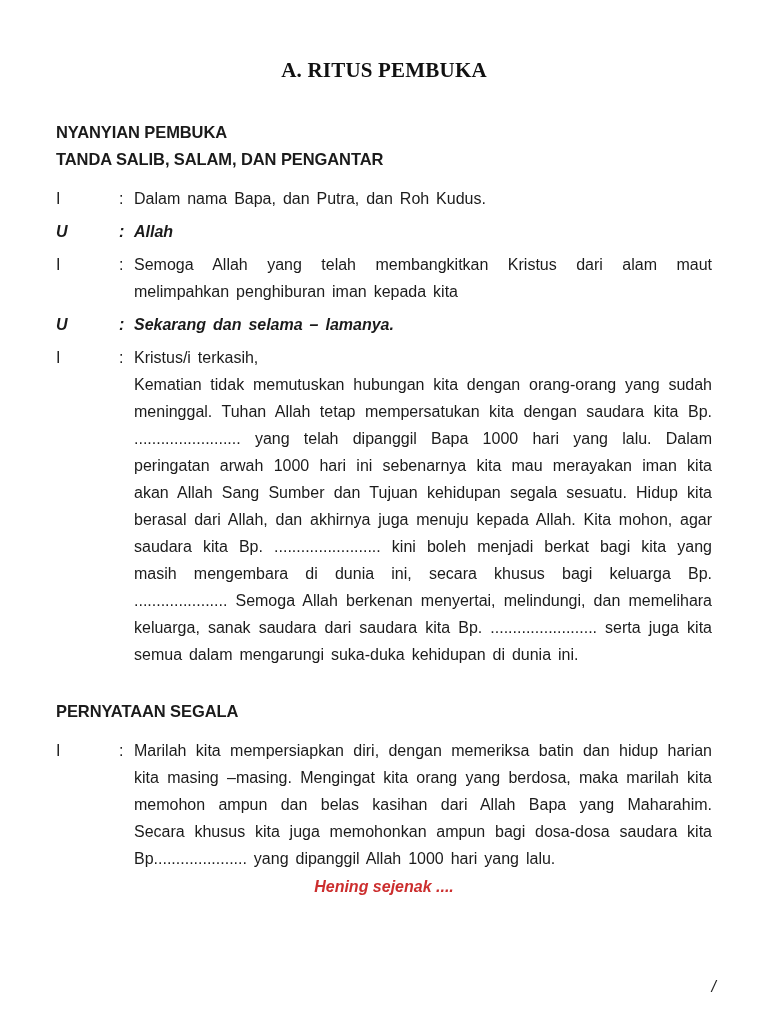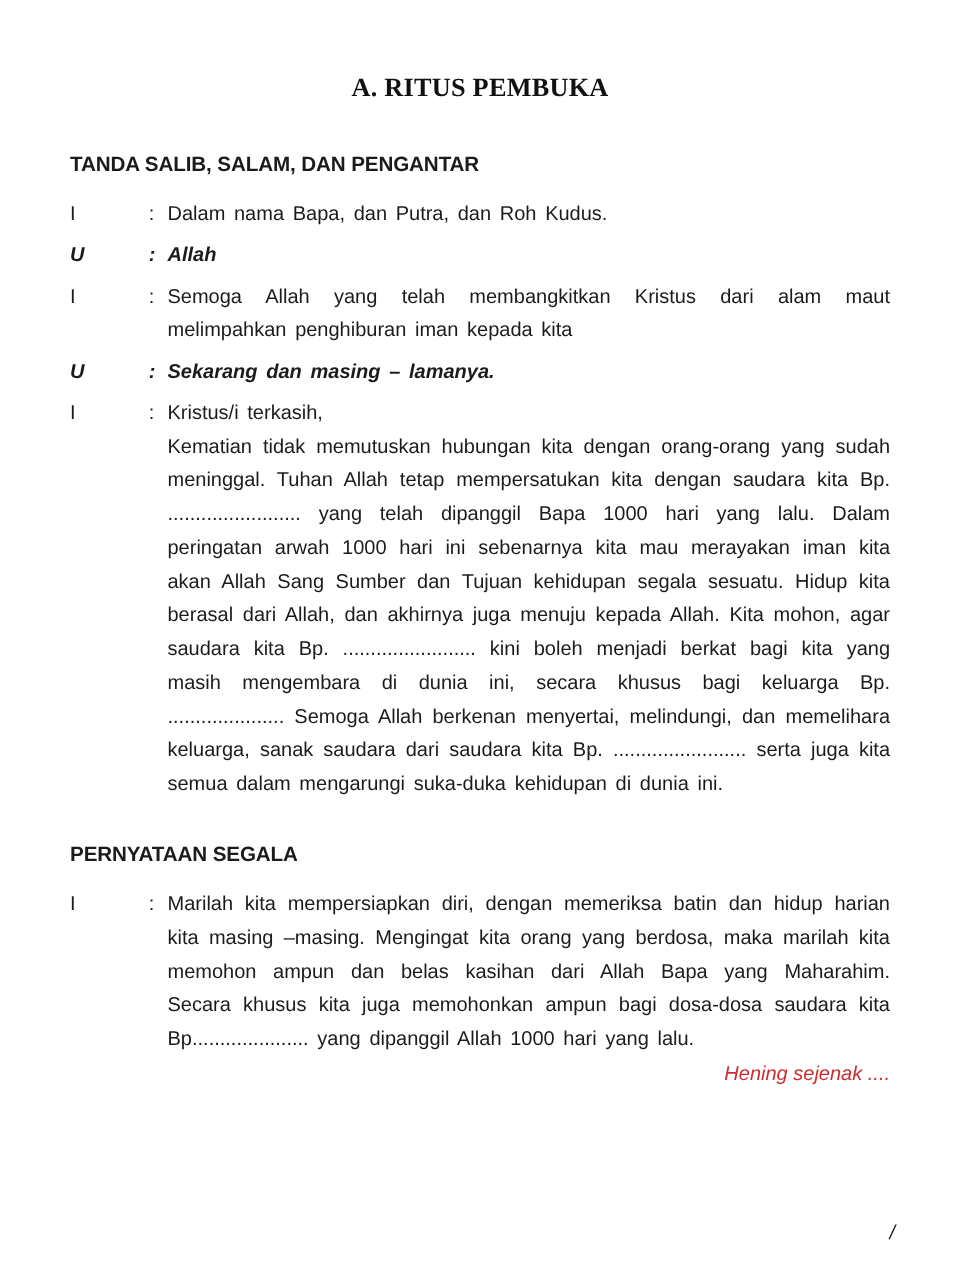--- a/index.html
+++ b/index.html
@@ -54,24 +54,24 @@
     word-spacing: 2.5px;
   }
   .block-dialog.emphasis .speaker,
   .block-dialog.emphasis .colon,
   .block-dialog.emphasis .dpara {
     font-weight: 700;
     font-style: italic;
   }
   .block-note {
     margin-top: 1px;
-    text-align: right;
+    text-align: center;
     color: var(--accent-red);
     font-style: italic;
-    font-weight: 400;
+    font-weight: 700;
     font-size: 16px;
     line-height: 27px;
   }
   .page-number {
     position: absolute;
     right: 46px;
     bottom: 28px;
     font-size: 16px;
     font-style: italic;
     color: #222;
@@ -81,20 +81,21 @@
 <body>
 
 <div class="page">
   <div class="content">
 
     <div class="doc-header">
       <div>A. RITUS PEMBUKA</div>
     </div>
 
     <div>
+        <div class="block-heading">NYANYIAN PEMBUKA</div>
         <div class="block-heading">TANDA SALIB, SALAM, DAN PENGANTAR</div>
         <div class="block-dialog">
           <div class="speaker">I</div>
           <div class="colon">:</div>
           <div class="dtext">
             <div class="dpara">Dalam nama Bapa, dan Putra, dan Roh Kudus.</div>
           </div>
         </div>
         <div class="block-dialog emphasis">
           <div class="speaker">U</div>
@@ -107,21 +108,21 @@
           <div class="speaker">I</div>
           <div class="colon">:</div>
           <div class="dtext">
             <div class="dpara">Semoga Allah yang telah membangkitkan Kristus dari alam maut melimpahkan penghiburan iman kepada kita</div>
           </div>
         </div>
         <div class="block-dialog emphasis">
           <div class="speaker">U</div>
           <div class="colon">:</div>
           <div class="dtext">
-            <div class="dpara">Sekarang dan masing – lamanya.</div>
+            <div class="dpara">Sekarang dan selama – lamanya.</div>
           </div>
         </div>
         <div class="block-dialog">
           <div class="speaker">I</div>
           <div class="colon">:</div>
           <div class="dtext">
             <div class="dpara">Kristus/i terkasih,</div>
             <div class="dpara">Kematian tidak memutuskan hubungan kita dengan orang-orang yang sudah meninggal. Tuhan Allah tetap mempersatukan kita dengan saudara kita Bp. ........................ yang telah dipanggil Bapa 1000 hari yang lalu. Dalam peringatan arwah 1000 hari ini sebenarnya kita mau merayakan iman kita akan Allah Sang Sumber dan Tujuan kehidupan segala sesuatu. Hidup kita berasal dari Allah, dan akhirnya juga menuju kepada Allah. Kita mohon, agar saudara kita Bp. ........................ kini boleh menjadi berkat bagi kita yang masih mengembara di dunia ini, secara khusus bagi keluarga Bp. ..................... Semoga Allah berkenan menyertai, melindungi, dan memelihara keluarga, sanak saudara dari saudara kita Bp. ........................ serta juga kita semua dalam mengarungi suka-duka kehidupan di dunia ini.</div>
           </div>
         </div>

